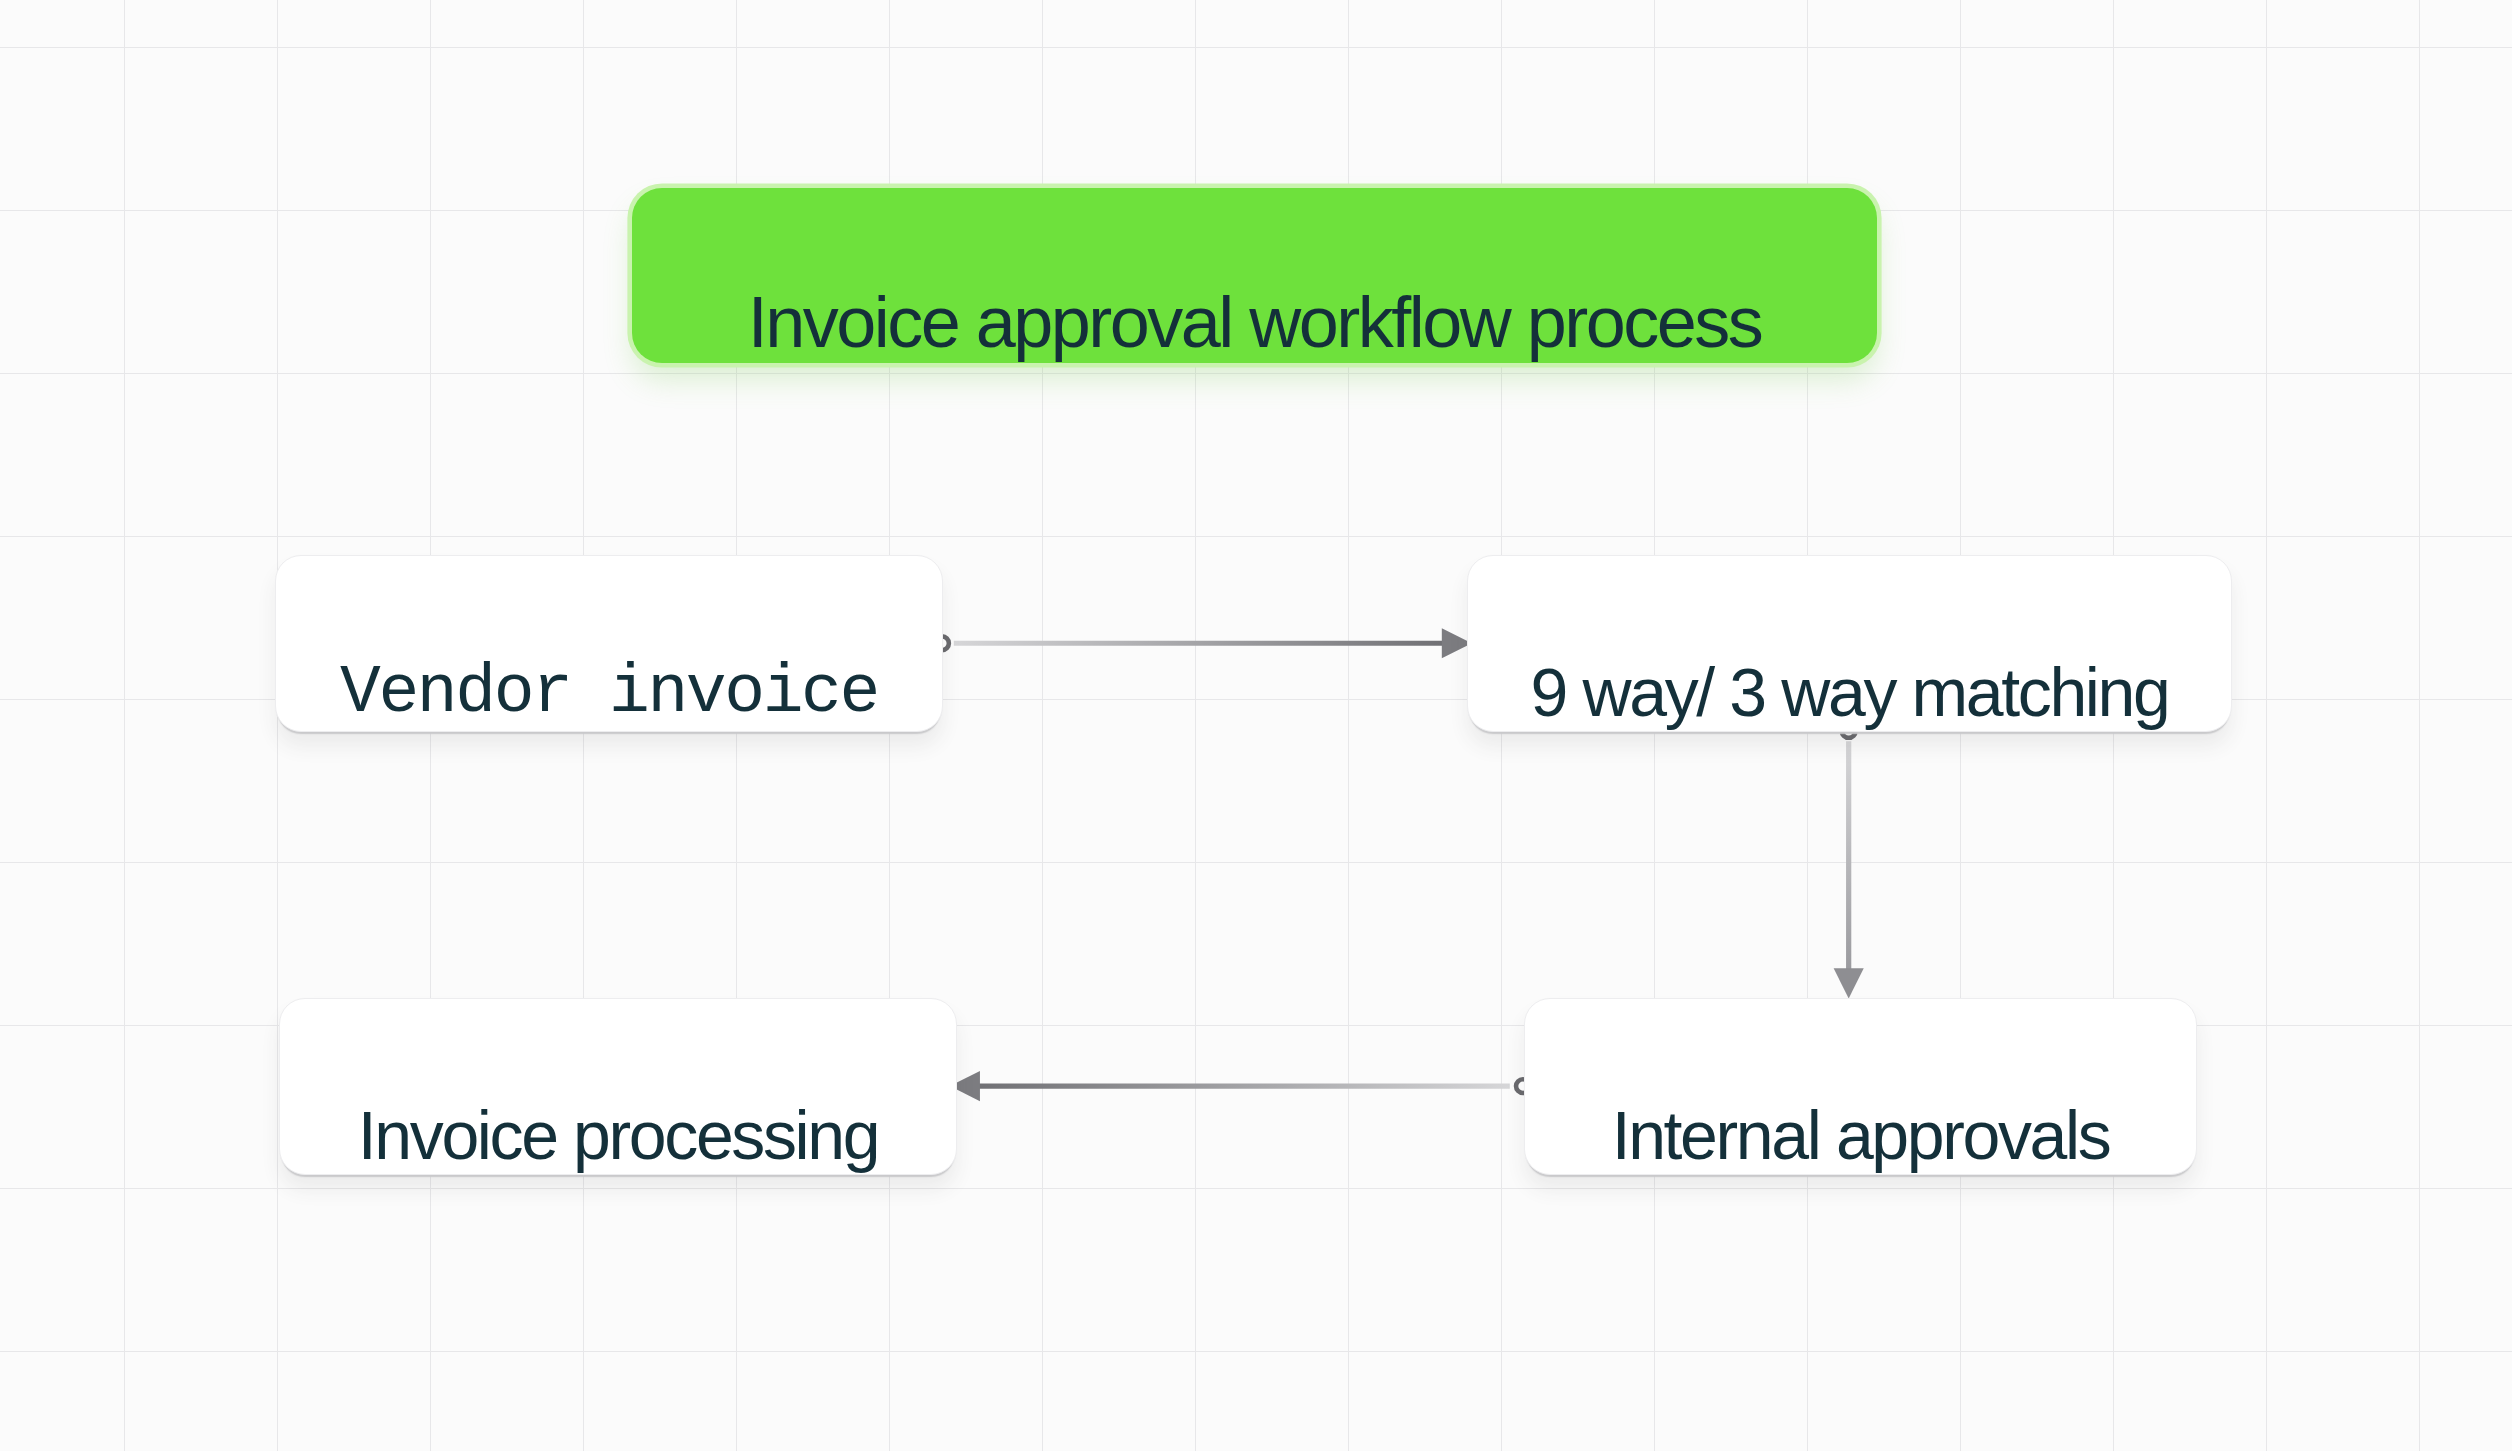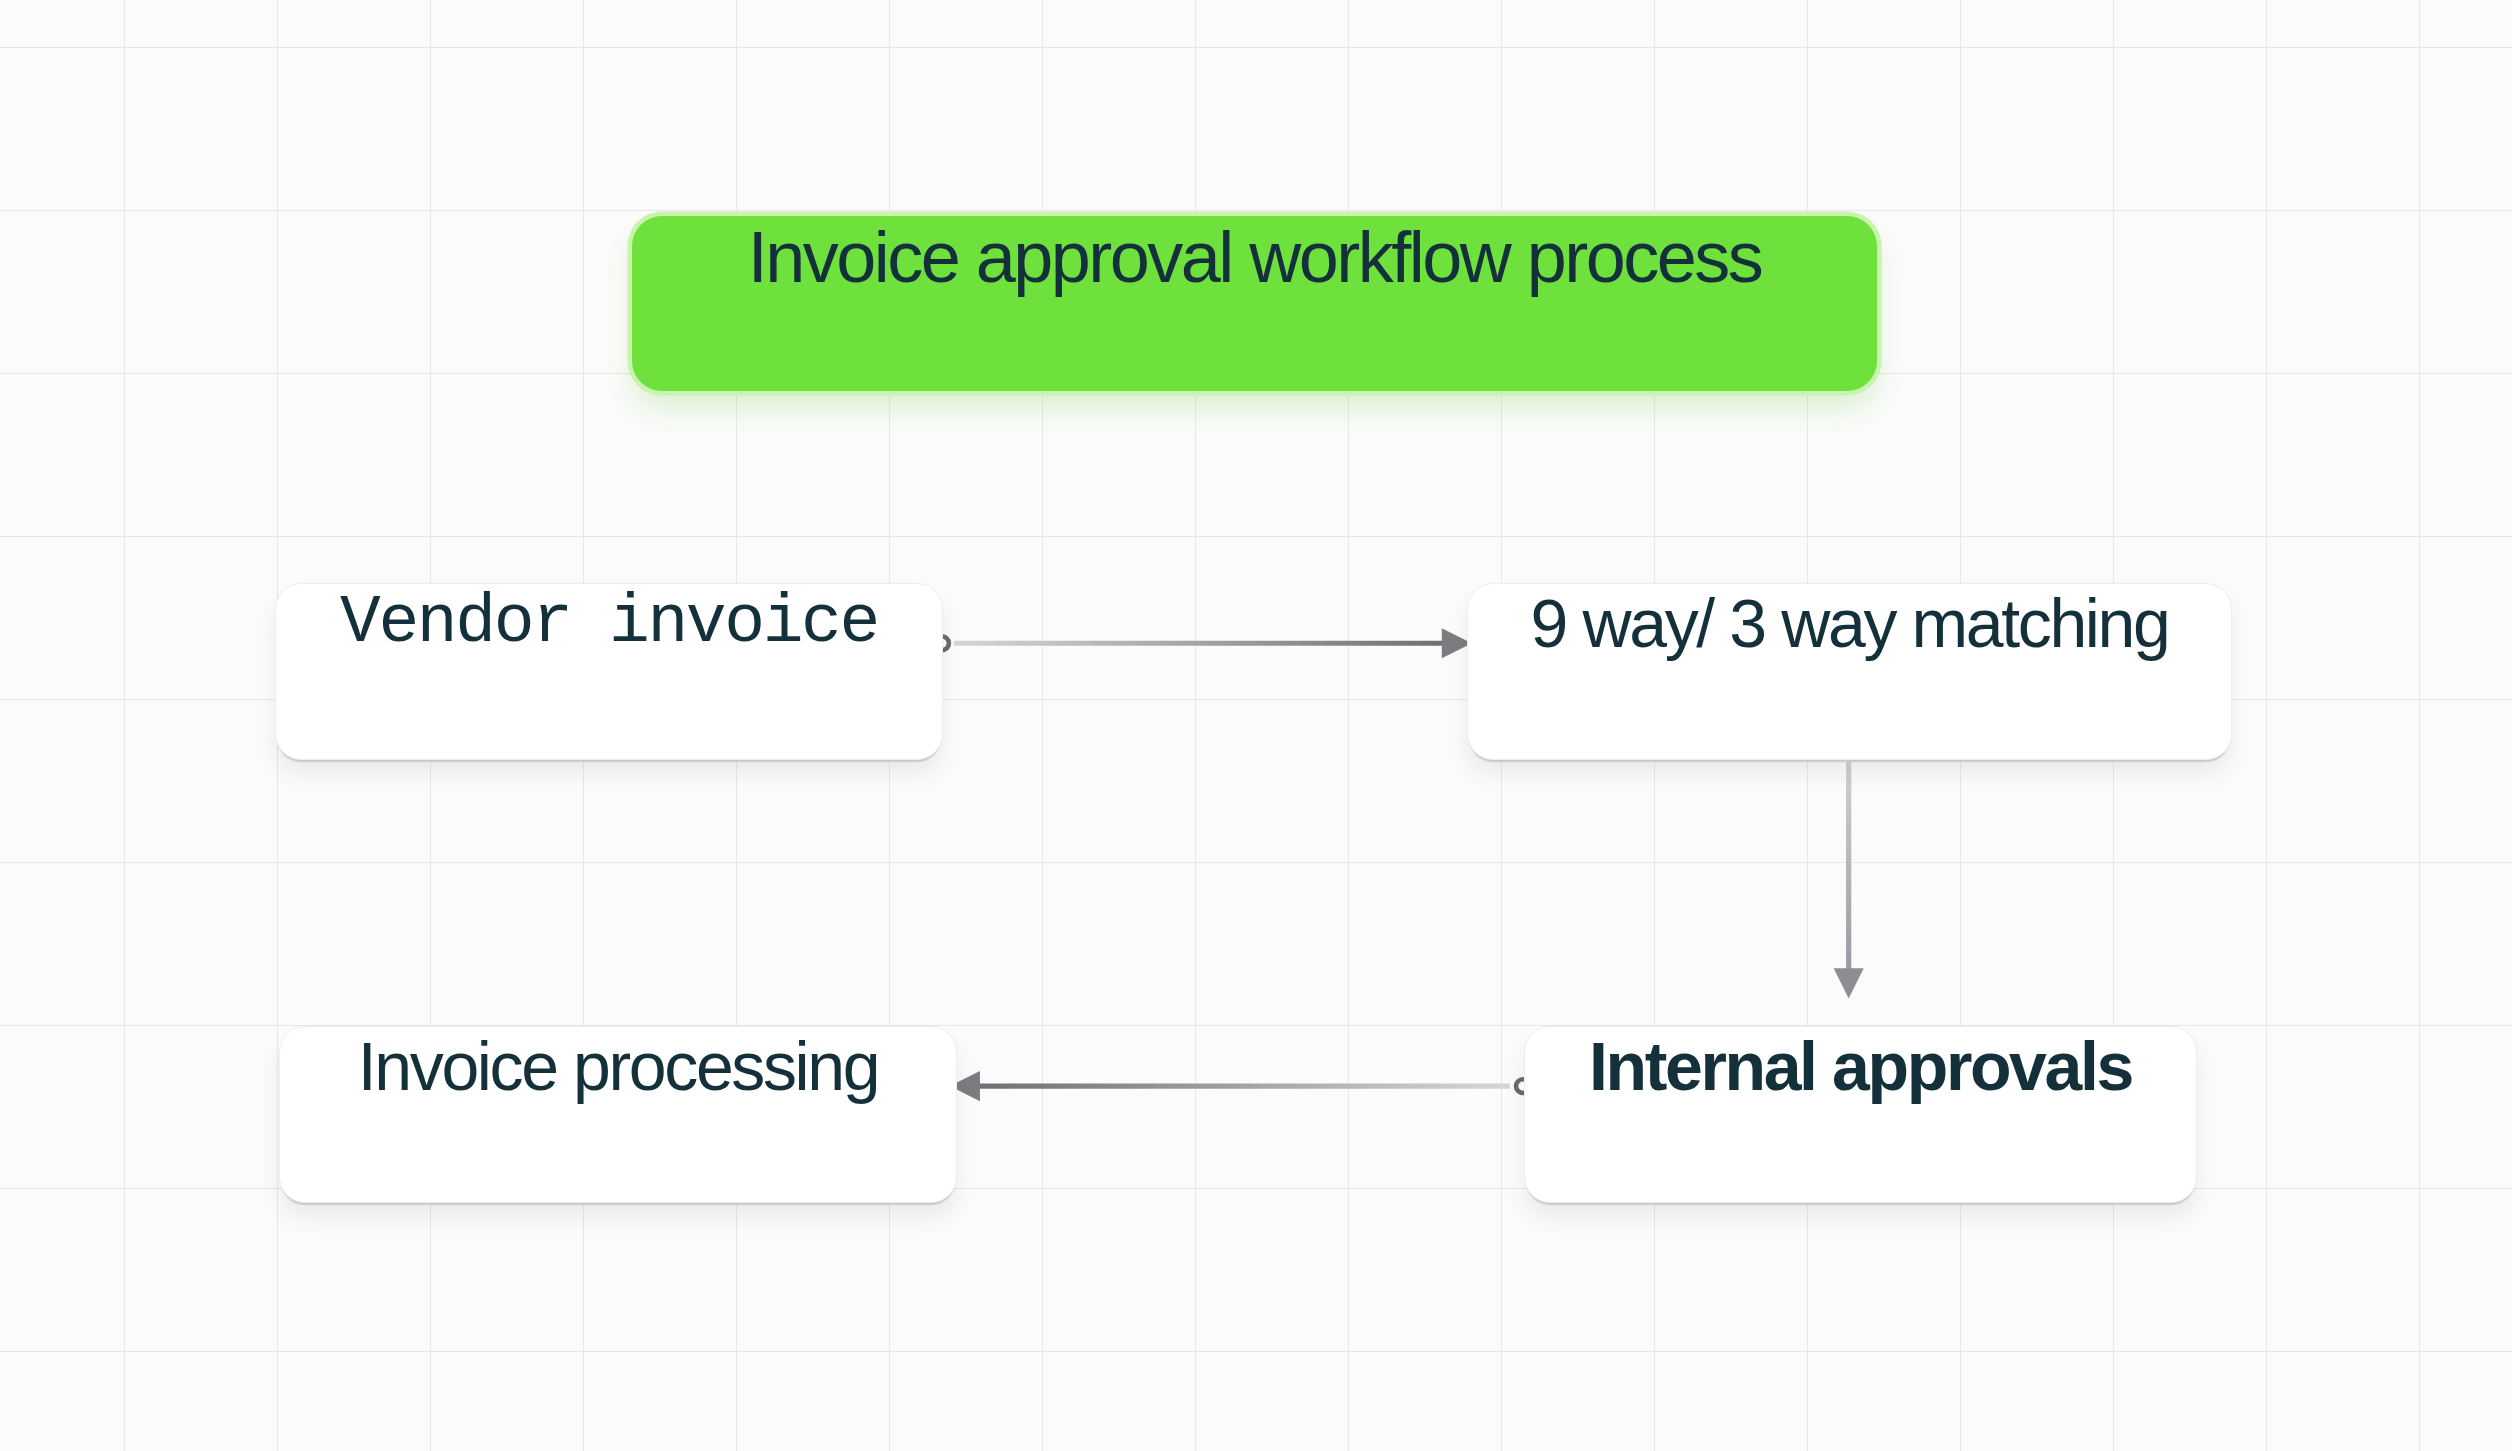--- a/index.html
+++ b/index.html
@@ -24,44 +24,43 @@
     background-image:
       linear-gradient(to right, var(--grid-line) 1.3px, transparent 1.3px),
       linear-gradient(to bottom, var(--grid-line) 1.3px, transparent 1.3px);
     background-size:153px 163px;
     background-position:124px 47px;
     font-family:"Liberation Sans","DejaVu Sans",sans-serif;
   }
   .edges-layer{position:absolute;inset:0;width:2512px;height:1452px;}
   .node,.title-node{
     position:absolute;
-    display:flex;align-items:flex-start;justify-content:center;
+    display:flex;align-items:flex-end;justify-content:center;
     color:var(--text);
     white-space:nowrap;
     letter-spacing:-0.035em;
-    margin-top:28px;
   }
   .title-node{
     left:632px;top:188px;width:1245px;height:175px;
     background:var(--title-bg);
     border-radius:30px;
     font-size:72px;
     box-shadow:0 0 0 4.6px var(--title-glow), 0 17px 29px rgba(110,200,70,0.22);
   }
   .node{
     background:var(--node-bg);
     border:1.3px solid var(--node-border);
     border-radius:26px;
     font-size:68px;
     box-shadow:0 3.9px 1.3px -2px var(--node-bottom-shadow), 0 14.4px 19.6px rgba(60,60,70,0.08);
   }
   .node-vendor{left:275px;top:555px;width:666px;height:175px;font-family:Liberation Mono, monospace;}
   .node-matching{left:1467px;top:555px;width:763px;height:175px;}
   .node-payment{left:279px;top:998px;width:676px;height:175px;}
-  .node-internal{left:1524px;top:998px;width:671px;height:175px;font-weight:bold;}
+  .node-internal{left:1524px;top:998px;width:671px;height:175px;}
   .edge-line{stroke-width:8;fill:none;}
   .connector-dot{fill:#ffffff;stroke:var(--connector-ring);stroke-width:7;}
   .arrowhead{stroke:none;}
 </style>
 </head>
 <body>
 
 <div class="canvas">
 
   <svg class="edges-layer" viewBox="0 0 3840 2219" xmlns="http://www.w3.org/2000/svg">

